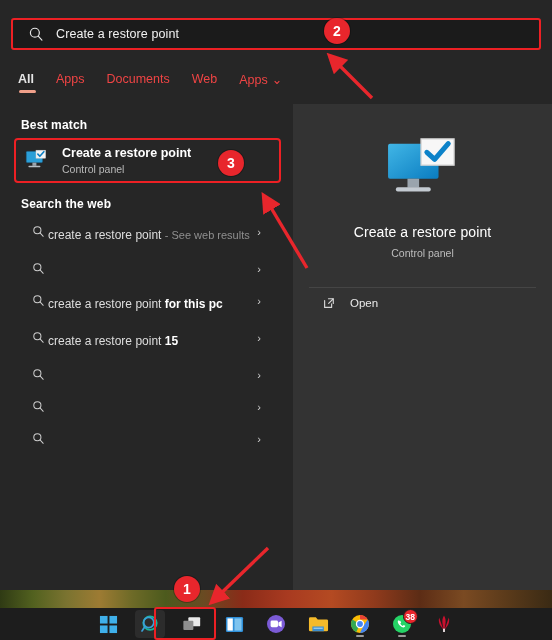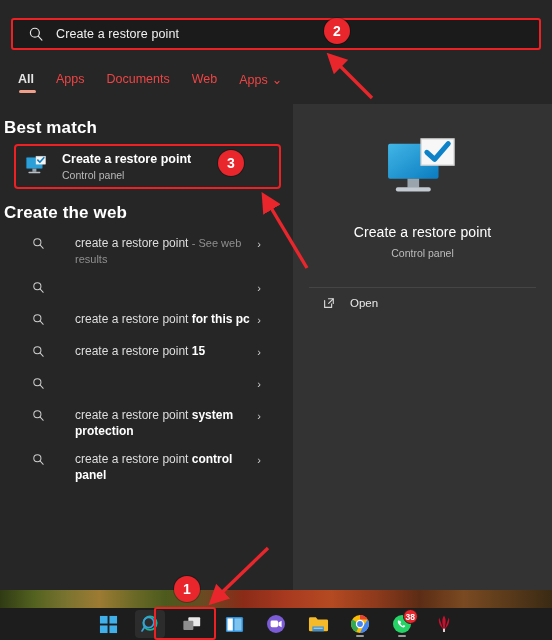--- a/index.html
+++ b/index.html
@@ -30,37 +30,37 @@
   .tab { position: relative; font-size: 12.5px; color: #ef4444; padding-bottom: 7px; cursor: default; white-space: nowrap; }
   .tab.active { color: #e5e5e5; font-weight: 600; }
   .tab.active::after {
     content: ""; position: absolute; left: 1px; bottom: 0; width: 17px; height: 3px;
     background: #f0a08a; border-radius: 2px;
   }
   .tab .chev-small { display: inline-block; margin-left: 4px; }
 
   
   .left-col { position: absolute; left: 0; top: 104px; width: 293px; bottom: 0; }
-  .section-head { font-size: 17px; font-weight: 700; color: #ffffff; margin: 14px 0 6px 4px; letter-spacing: .15px; }
+  .section-head { font-size: 12px; font-weight: 700; color: #ffffff; margin: 14px 0 6px 21px; letter-spacing: .15px; }
 
   .bestmatch-wrap { position: relative; margin: 0 12px 0 14px; }
   .bestmatch-box { border: 2px solid #ed2024; border-radius: 4px; height: 45px; }
   .bestmatch-row { display: flex; align-items: center; height: 100%; padding-left: 9px; border-radius: 3px; }
   .bm-icon { width: 26px; height: 24px; flex: 0 0 auto; }
   .bm-texts { margin-left: 11px; display: flex; flex-direction: column; justify-content: center; }
   .bm-title { font-size: 12.5px; color: #ffffff; font-weight: 600; line-height: 15px; }
   .bm-sub { font-size: 10.5px; color: #b9b9b9; line-height: 14px; margin-top: 1px; }
 
   .web-list { margin-top: 4px; }
   .web-row {
     position: relative; display: flex; align-items: flex-start;
     min-height: 32px; padding: 6px 26px 6px 22px; margin: 0 8px 0 10px; border-radius: 4px;
   }
   .web-mag { width: 13px; height: 13px; flex: 0 0 auto; margin-top: 2px; }
-  .web-label { margin-left: 30px; font-size: 12px; color: #dedede; line-height: 16px; max-width: 205px; }
+  .web-label { margin-left: 3px; font-size: 12px; color: #dedede; line-height: 25px; max-width: 205px; }
   .web-label b { color: #ffffff; font-weight: 700; }
   .web-label .greyed { color: #8f8f8f; font-size: 11px; }
   .row-chev { position: absolute; right: 24px; top: 9px; font-size: 11px; color: #cfcfcf; }
 
   
   .preview { position: absolute; left: 293px; top: 104px; width: 259px; bottom: 0; background: #333333; }
   .prev-icon-wrap { display: flex; justify-content: center; margin-top: 32px; }
   .prev-title { text-align: center; font-size: 14px; color: #ffffff; margin-top: 22px; letter-spacing: .1px; }
   .prev-sub { text-align: center; font-size: 10.5px; color: #bdbdbd; margin-top: 7px; }
   .prev-divider { height: 1px; background: #454545; margin: 28px 16px 0 16px; }
@@ -158,21 +158,21 @@
               <path d="M15.8 6.4 L18.3 9.1 L23.3 3.4" fill="none" stroke="#0c7fc4" stroke-width="2" stroke-linecap="round" stroke-linejoin="round"></path>
             </svg>
             <div class="bm-texts">
               <div class="bm-title">Create a restore point</div>
               <div class="bm-sub">Control panel</div>
             </div>
           </div>
         </div>
       </div>
 
-      <div class="section-head">Create the web</div>
+      <div class="section-head">Search the web</div>
 
       <div class="web-list" id="web-list">
           <div class="web-row">
             <svg class="web-mag" viewBox="0 0 16 16">
               <circle cx="6.6" cy="6.5" r="4.4" fill="none" stroke="#cdcdcd" stroke-width="1.25"></circle>
               <line x1="9.9" y1="9.8" x2="13.8" y2="13.9" stroke="#cdcdcd" stroke-width="1.25" stroke-linecap="round"></line>
             </svg>
             <div class="web-label">create a restore point <span class="greyed">- See web results</span></div>
             <span class="row-chev">›</span>
           </div>
@@ -204,29 +204,27 @@
               <circle cx="6.6" cy="6.5" r="4.4" fill="none" stroke="#cdcdcd" stroke-width="1.25"></circle>
               <line x1="9.9" y1="9.8" x2="13.8" y2="13.9" stroke="#cdcdcd" stroke-width="1.25" stroke-linecap="round"></line>
             </svg>
             <span class="row-chev">›</span>
           </div>
           <div class="web-row">
             <svg class="web-mag" viewBox="0 0 16 16">
               <circle cx="6.6" cy="6.5" r="4.4" fill="none" stroke="#cdcdcd" stroke-width="1.25"></circle>
               <line x1="9.9" y1="9.8" x2="13.8" y2="13.9" stroke="#cdcdcd" stroke-width="1.25" stroke-linecap="round"></line>
             </svg>
-            <div class="web-label">create a restore point <b>system protection</b></div>
-            <span class="row-chev">›</span>
-          </div>
-          <div class="web-row">
-            <svg class="web-mag" viewBox="0 0 16 16">
-              <circle cx="6.6" cy="6.5" r="4.4" fill="none" stroke="#cdcdcd" stroke-width="1.25"></circle>
-              <line x1="9.9" y1="9.8" x2="13.8" y2="13.9" stroke="#cdcdcd" stroke-width="1.25" stroke-linecap="round"></line>
-            </svg>
-            <div class="web-label">create a restore point <b>control panel</b></div>
+            <span class="row-chev">›</span>
+          </div>
+          <div class="web-row">
+            <svg class="web-mag" viewBox="0 0 16 16">
+              <circle cx="6.6" cy="6.5" r="4.4" fill="none" stroke="#cdcdcd" stroke-width="1.25"></circle>
+              <line x1="9.9" y1="9.8" x2="13.8" y2="13.9" stroke="#cdcdcd" stroke-width="1.25" stroke-linecap="round"></line>
+            </svg>
             <span class="row-chev">›</span>
           </div>
         </div>
     </div>
 
     <div class="preview">
       <div class="prev-icon-wrap">
         <svg width="78" height="66" viewBox="0 0 40 34">
           <defs>
             <linearGradient id="mon" x1="0" y1="0" x2="1" y2="1">

